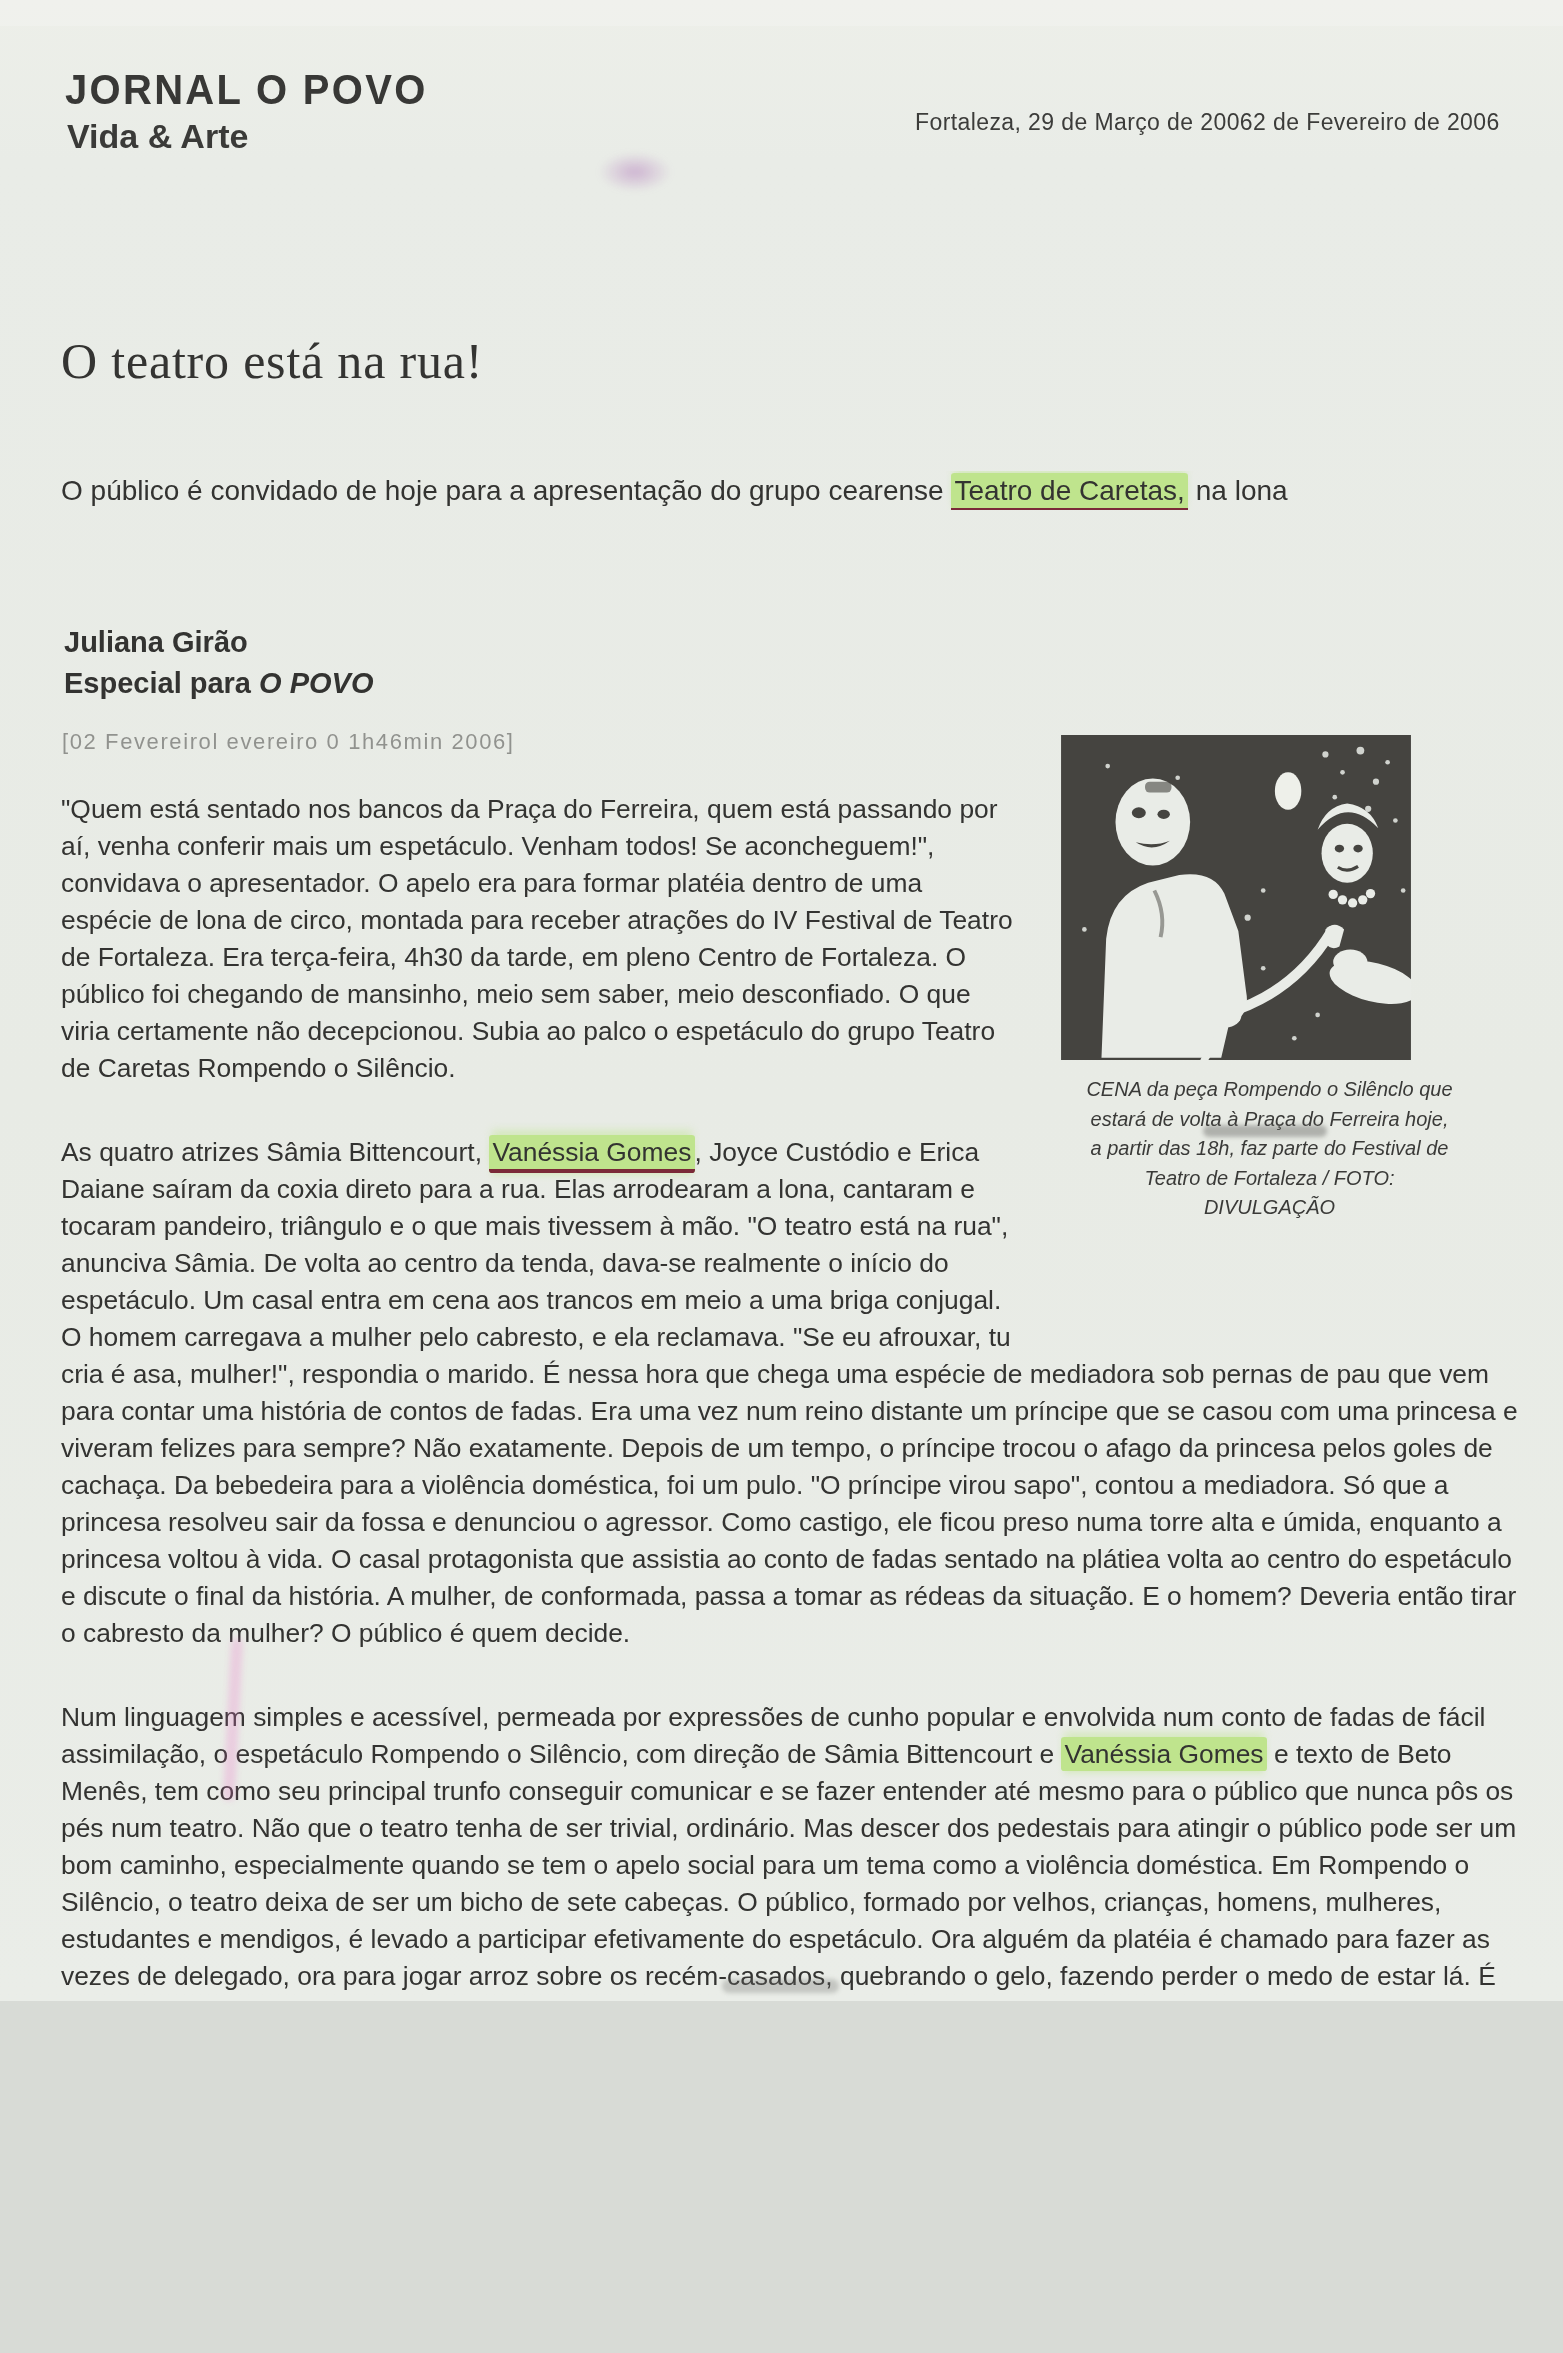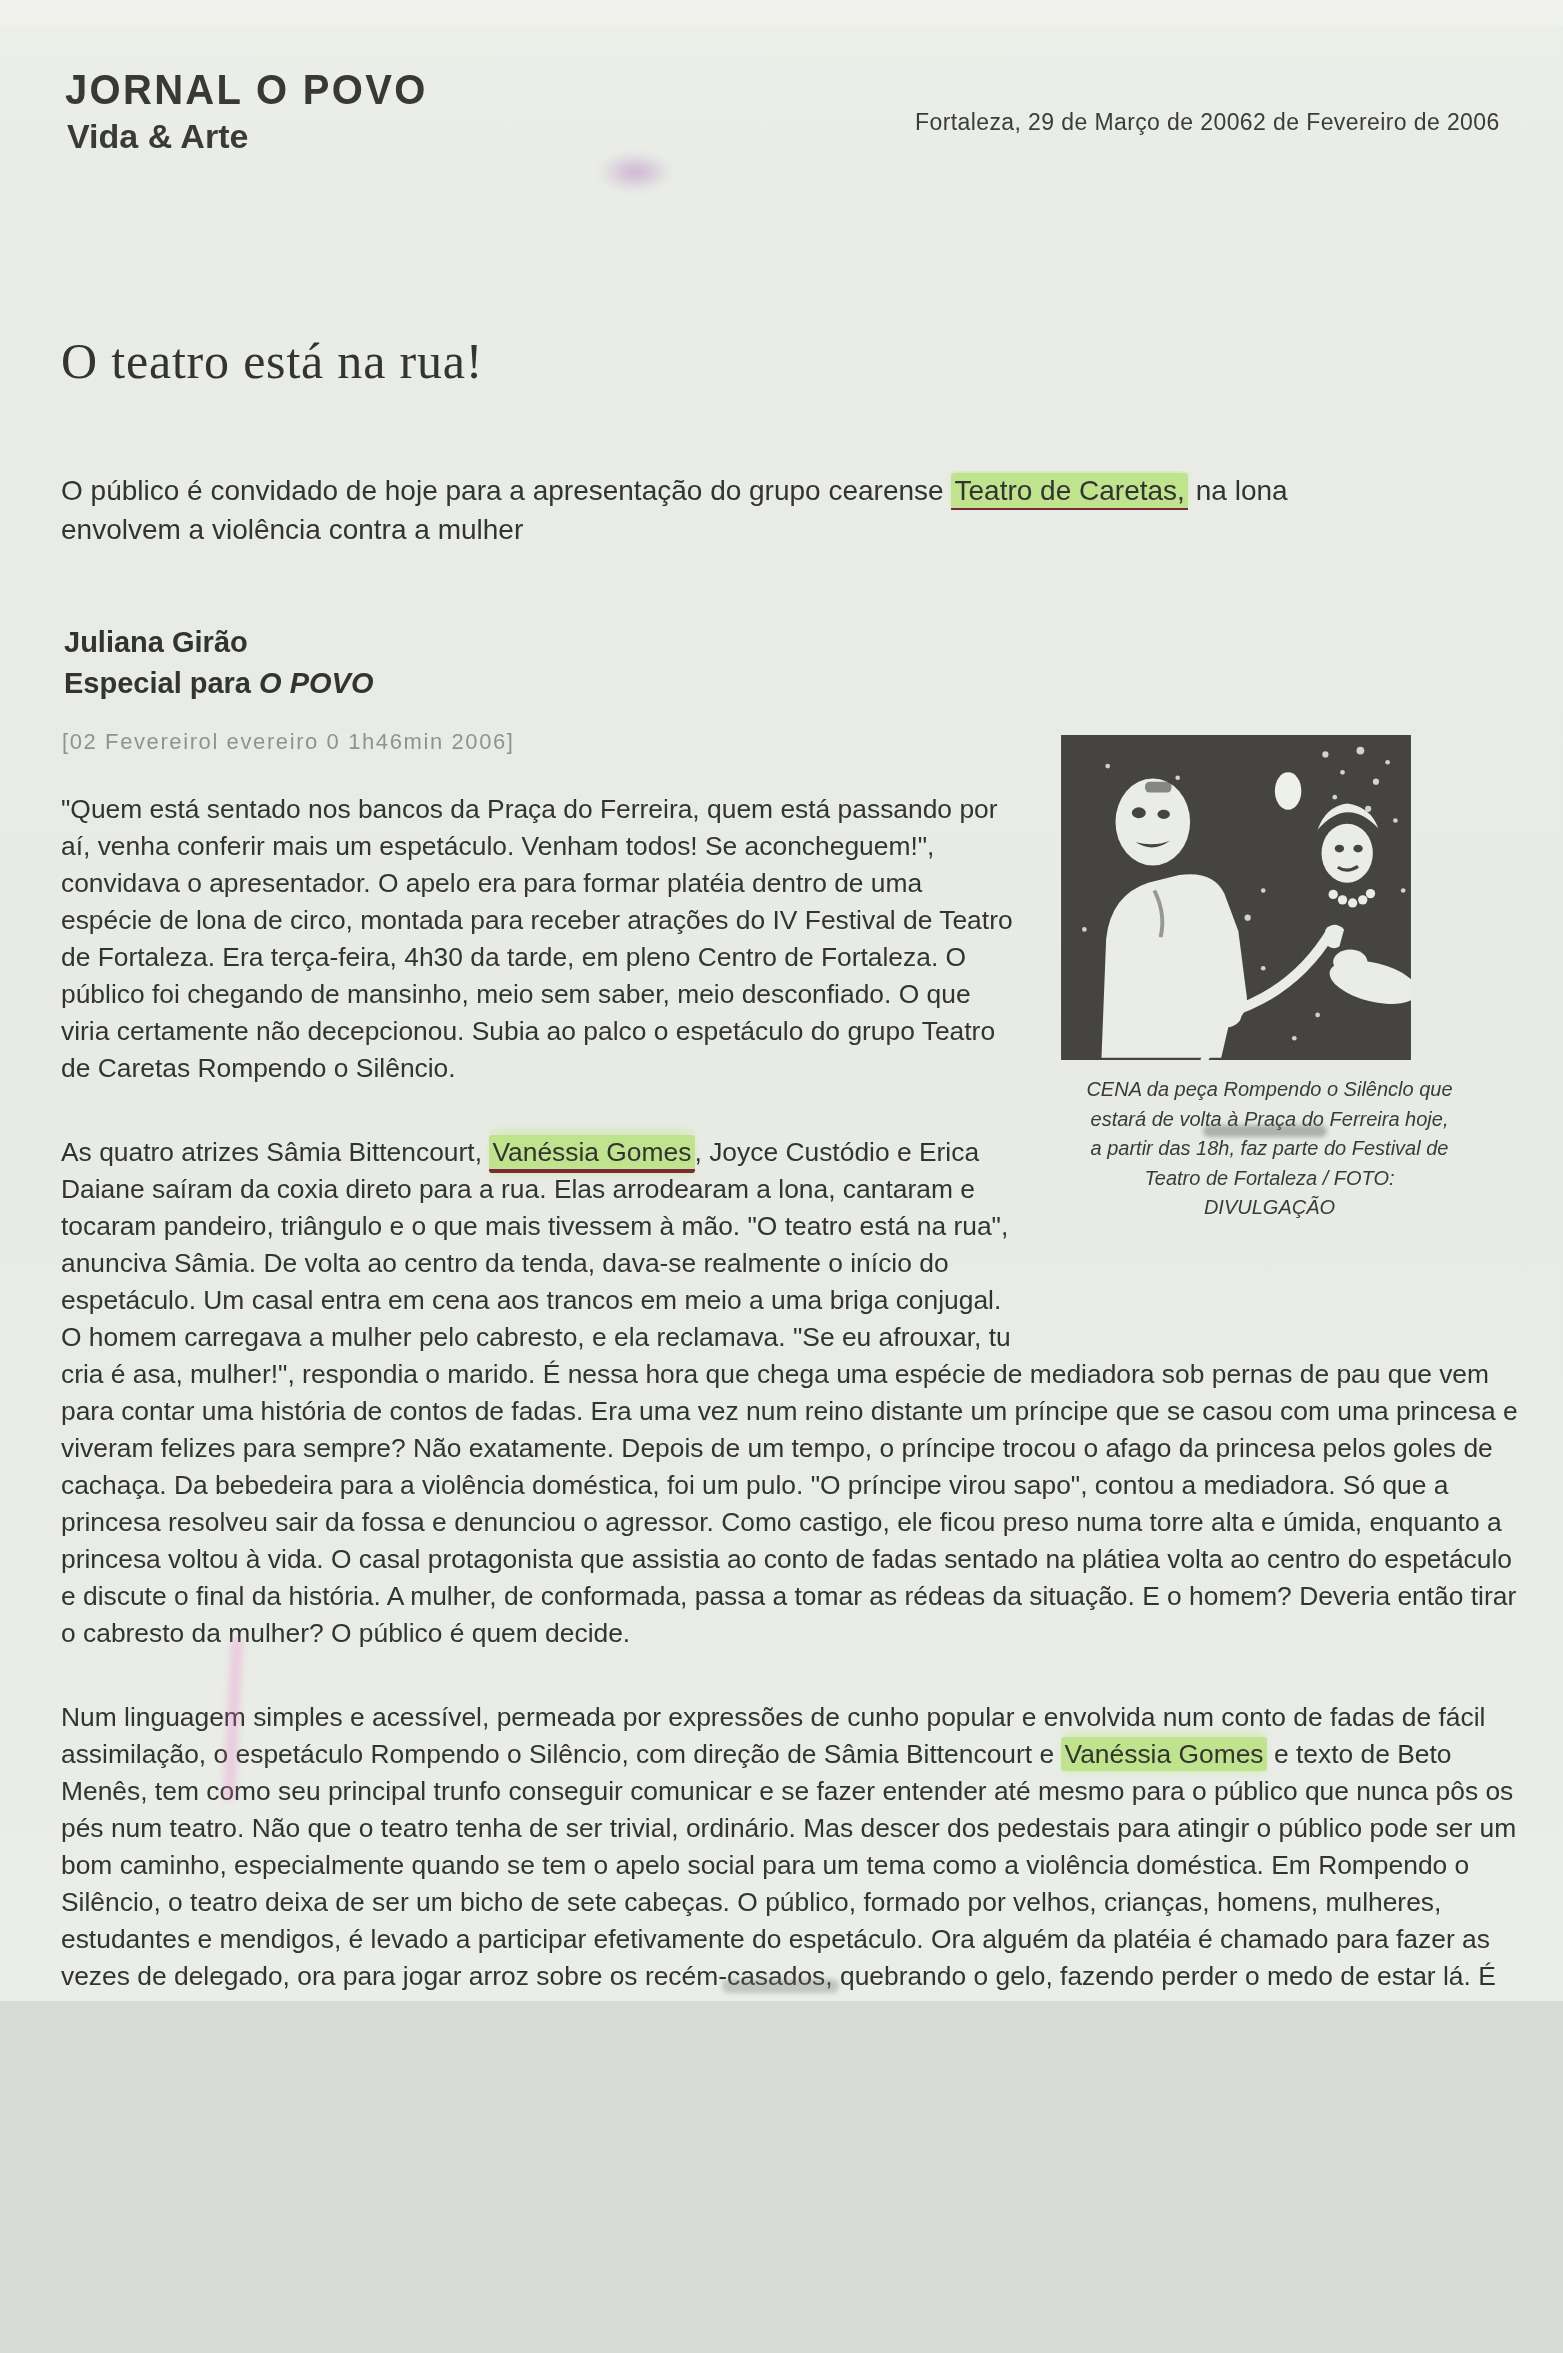--- a/index.html
+++ b/index.html
@@ -92,21 +92,20 @@
   <div class="top-strip"></div>
 
   <div class="masthead">JORNAL O POVO</div>
   <div class="section-label">Vida &amp; Arte</div>
   <div class="dateline">Fortaleza, 29 de Março de 20062 de Fevereiro de 2006</div>
 
   <h1 class="headline">O teatro está na rua!</h1>
 
   <div class="lead">
     <div class="line"><span>O público é convidado de hoje para a apresentação do grupo cearense </span><span class="hl ul">Teatro de Caretas,</span><span> na lona</span></div>
-    <div class="line"><span>envolvem a violência contra a mulher</span></div>
   </div>
 
   <div class="byline-author">Juliana Girão</div>
   <div class="byline-credit"><span>Especial para </span><span class="it">O POVO</span></div>
 
   <div class="timestamp">[02 Fevereirol evereiro 0 1h46min 2006]</div>
 
   <figure class="photo">
     <svg width="350" height="325" viewBox="0 0 450 418" role="img">
       <rect x="0" y="0" width="450" height="418" fill="#454440"></rect>

